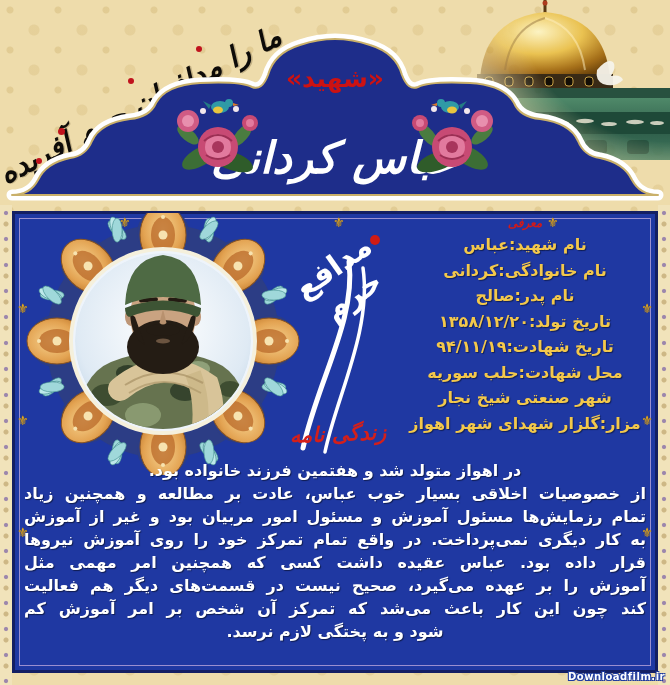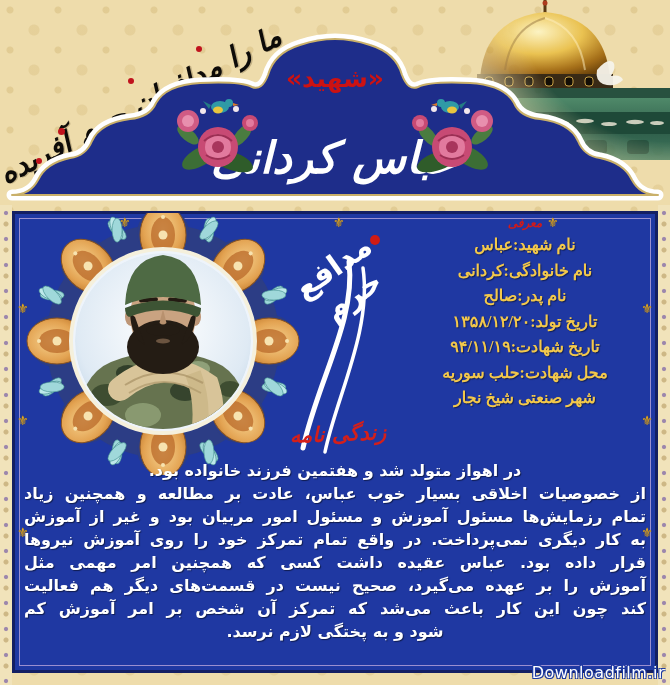--- a/index.html
+++ b/index.html
@@ -65,21 +65,21 @@
   .info{
     position:absolute;left:398px;top:216px;width:254px;
     direction:rtl;text-align:center;
   }
   .info-title{
     color:#d01a1a;font-size:12px;font-weight:bold;font-style:italic;
     margin-bottom:1px;letter-spacing:1px;font-family:Liberation Serif, serif;
   }
   .info-line{
     color:#f3c84b;font-size:16px;font-weight:bold;line-height:25.5px;
-    white-space:nowrap;text-shadow:1px 1px 1px rgba(0,0,0,.45);font-family:Liberation Serif, serif;
+    white-space:nowrap;text-shadow:1px 1px 1px rgba(0,0,0,.45);
   }
   
   .bio{
     position:absolute;left:24px;top:459px;width:622px;direction:rtl;
   }
   .bio-line{
     color:#ffffff;font-size:16px;font-weight:bold;line-height:23px;
     text-align:justify;text-align-last:justify;
     text-shadow:1px 1px 1px rgba(0,0,0,.5);
   }
@@ -91,21 +91,21 @@
     position:absolute;top:205px;bottom:0;width:12px;background:#f1e3ba;
     background-image:radial-gradient(circle at 6px 8px, rgba(86,58,160,.55) 1.5px, transparent 2.6px),
                      radial-gradient(circle at 6px 19px, rgba(170,140,80,.5) 2px, transparent 3px);
     background-size:12px 26px;
   }
   .strip.left{left:0;}
   .strip.right{right:0;}
   
   .watermark{
     position:absolute;right:5px;bottom:3px;
-    color:#ffffff;font-size:16px;font-weight:normal;letter-spacing:.5px;
+    color:#ffffff;font-size:10px;font-weight:bold;letter-spacing:.5px;
     text-shadow:-1px -1px 0 #1d3aa0,1px -1px 0 #1d3aa0,-1px 1px 0 #1d3aa0,1px 1px 0 #1d3aa0;
     text-align:right;
   }
 </style>
 </head>
 <body>
 
 <div class="page">
 
   <div class="shrine-wrap">
@@ -341,20 +341,21 @@
   <div class="info">
     <div class="info-title">معرفی</div>
     <div>
         <div class="info-line">نام شهید:عباس</div>
         <div class="info-line">نام خانوادگی:کردانی</div>
         <div class="info-line">نام پدر:صالح</div>
         <div class="info-line">تاریخ تولد:۱۳۵۸/۱۲/۲۰</div>
         <div class="info-line">تاریخ شهادت:۹۴/۱۱/۱۹</div>
         <div class="info-line">محل شهادت:حلب سوریه</div>
         <div class="info-line">شهر صنعتی شیخ نجار</div>
+        <div class="info-line">مزار:گلزار شهدای شهر اهواز</div>
       </div>
   </div>
 
   <div class="bio">
       <div class="bio-line">در اهواز متولد شد و هفتمین فرزند خانواده بود.</div>
       <div class="bio-line">از خصوصیات اخلاقی بسیار خوب عباس، عادت بر مطالعه و همچنین زیاد</div>
       <div class="bio-line">تمام رزمایش‌ها مسئول آموزش و مسئول امور مربیان بود و غیر از آموزش</div>
       <div class="bio-line">به کار دیگری نمی‌پرداخت. در واقع تمام تمرکز خود را روی آموزش نیروها</div>
       <div class="bio-line">قرار داده بود. عباس عقیده داشت کسی که همچنین امر مهمی مثل</div>
       <div class="bio-line">آموزش را بر عهده می‌گیرد، صحیح نیست در قسمت‌های دیگر هم فعالیت</div>

